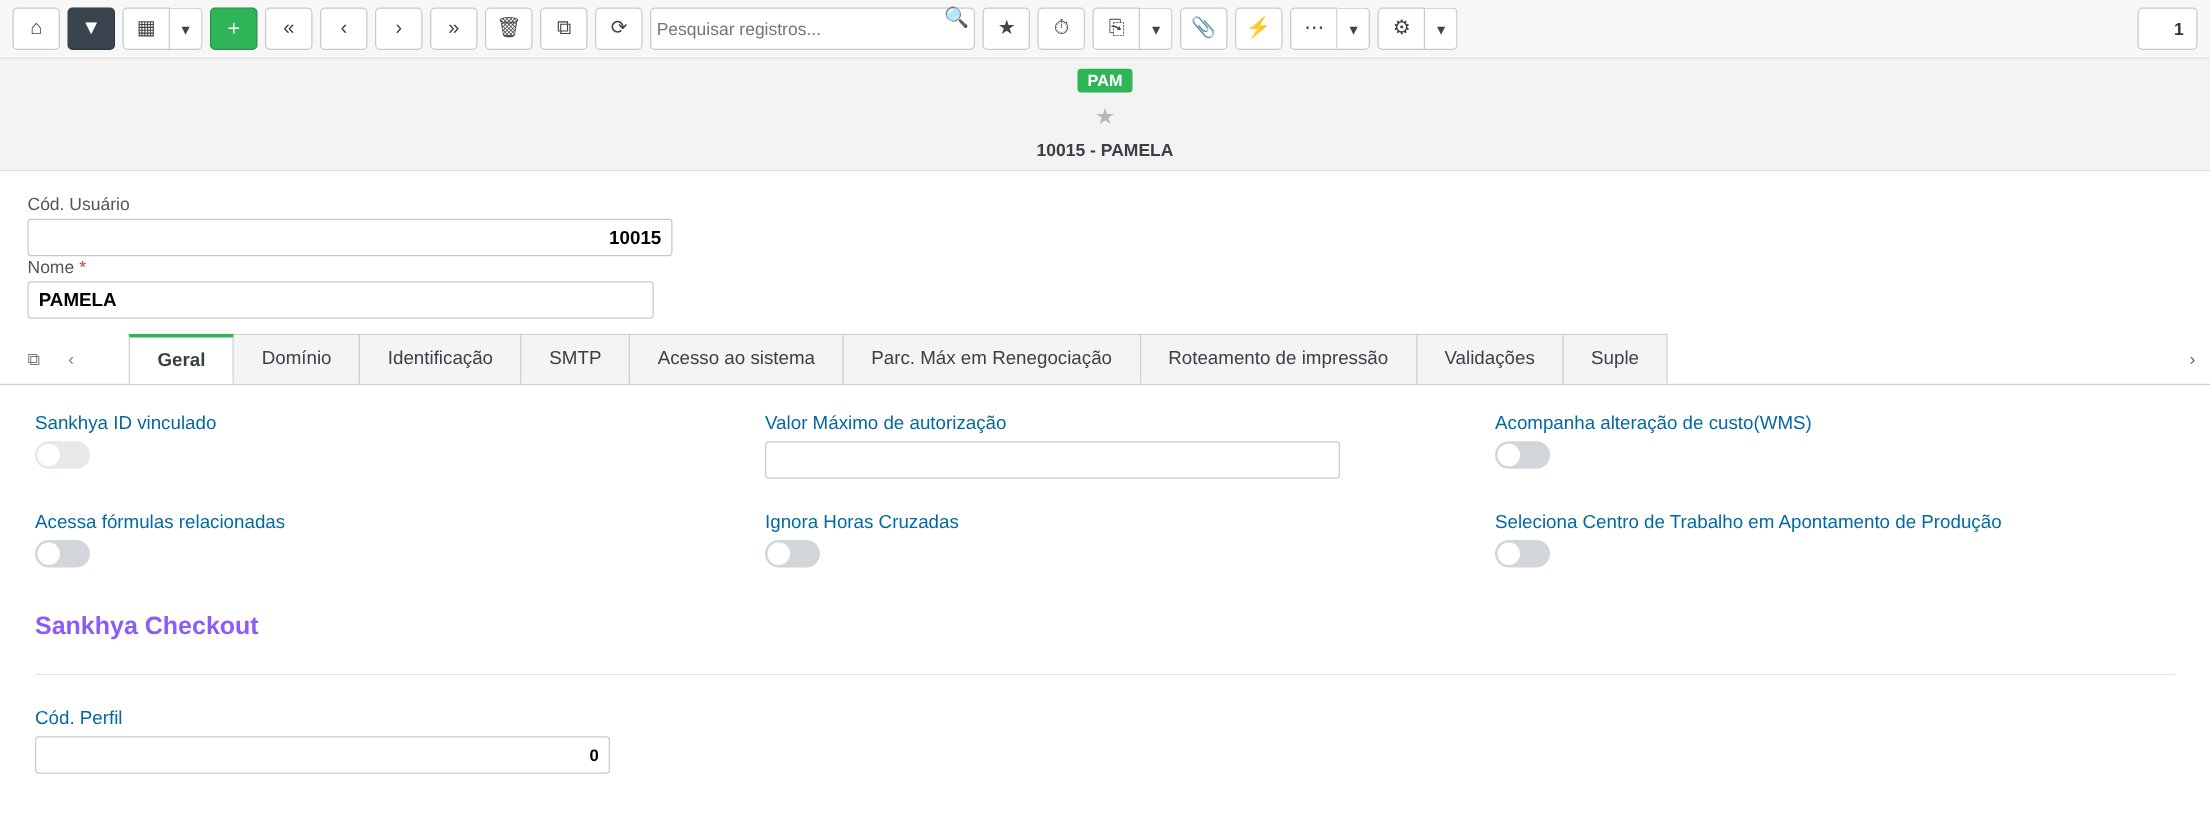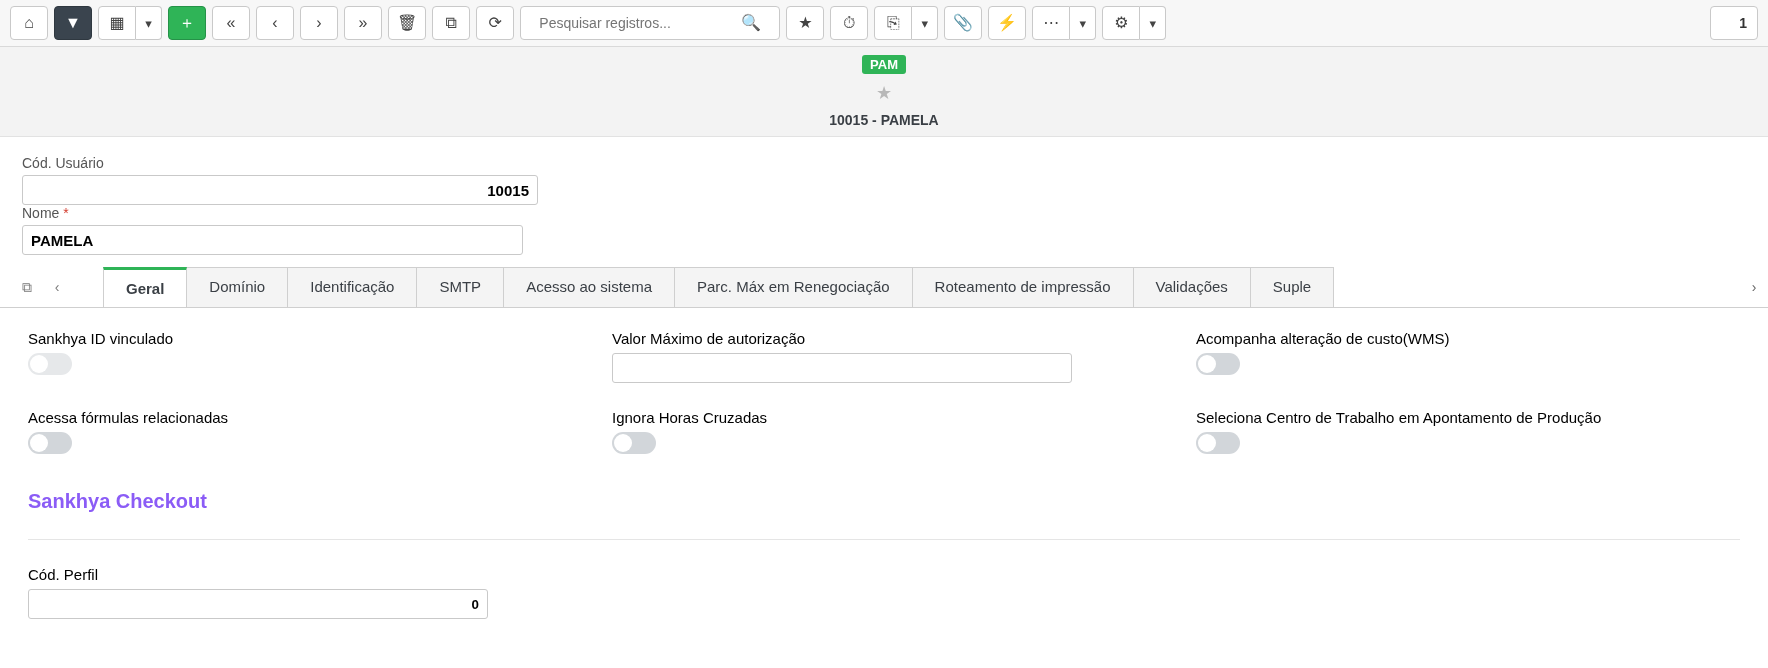--- a/index.html
+++ b/index.html
@@ -33,27 +33,26 @@
     color: #444;
   }
   .tbtn.dark { background: #3a444e; color: #fff; border-color: #2f3840; }
   .tbtn.green { background: #2fb457; color: #fff; border-color: #259248; }
   .tbtn.small-caret { min-width: 26px; border-left: none; border-top-left-radius:0; border-bottom-left-radius:0;}
   .btn-group { display:inline-flex; }
   .btn-group .tbtn:first-child { border-top-right-radius:0; border-bottom-right-radius:0; }
   .search-wrap {
     flex: 1;
     display: flex;
-    align-items: center;
     height: 34px;
     border: 1px solid #c9c9c9;
     border-radius: 4px;
     background: #fff;
     max-width: 260px;
-    padding: 0 18px;
+    padding: 0 4px;
   }
   .search-wrap input {
     border: none;
     outline: none;
     flex: 1;
     font-size: 14px;
     color: #444;
     background: transparent;
   }
   .page-counter {
@@ -162,21 +161,21 @@
 
   
   .panel-body {
     padding: 22px 28px;
     display:grid;
     grid-template-columns: 1fr 1fr 1fr;
     column-gap: 40px;
     row-gap: 26px;
   }
   .pfield { display:flex; flex-direction:column; gap:6px; }
-  .pfield .plabel { color:#000000; font-size:15px; }
+  .pfield .plabel { color:#0369a1; font-size:15px; }
   .pfield input[type=text]{
     height:30px; border:1px solid #c9c9c9; border-radius:3px; padding:0 8px;
     width:460px;
   }
 
   
   .toggle {
     width:44px; height:22px; border-radius:11px; background:#d2d6da;
     position:relative; cursor:pointer;
   }

